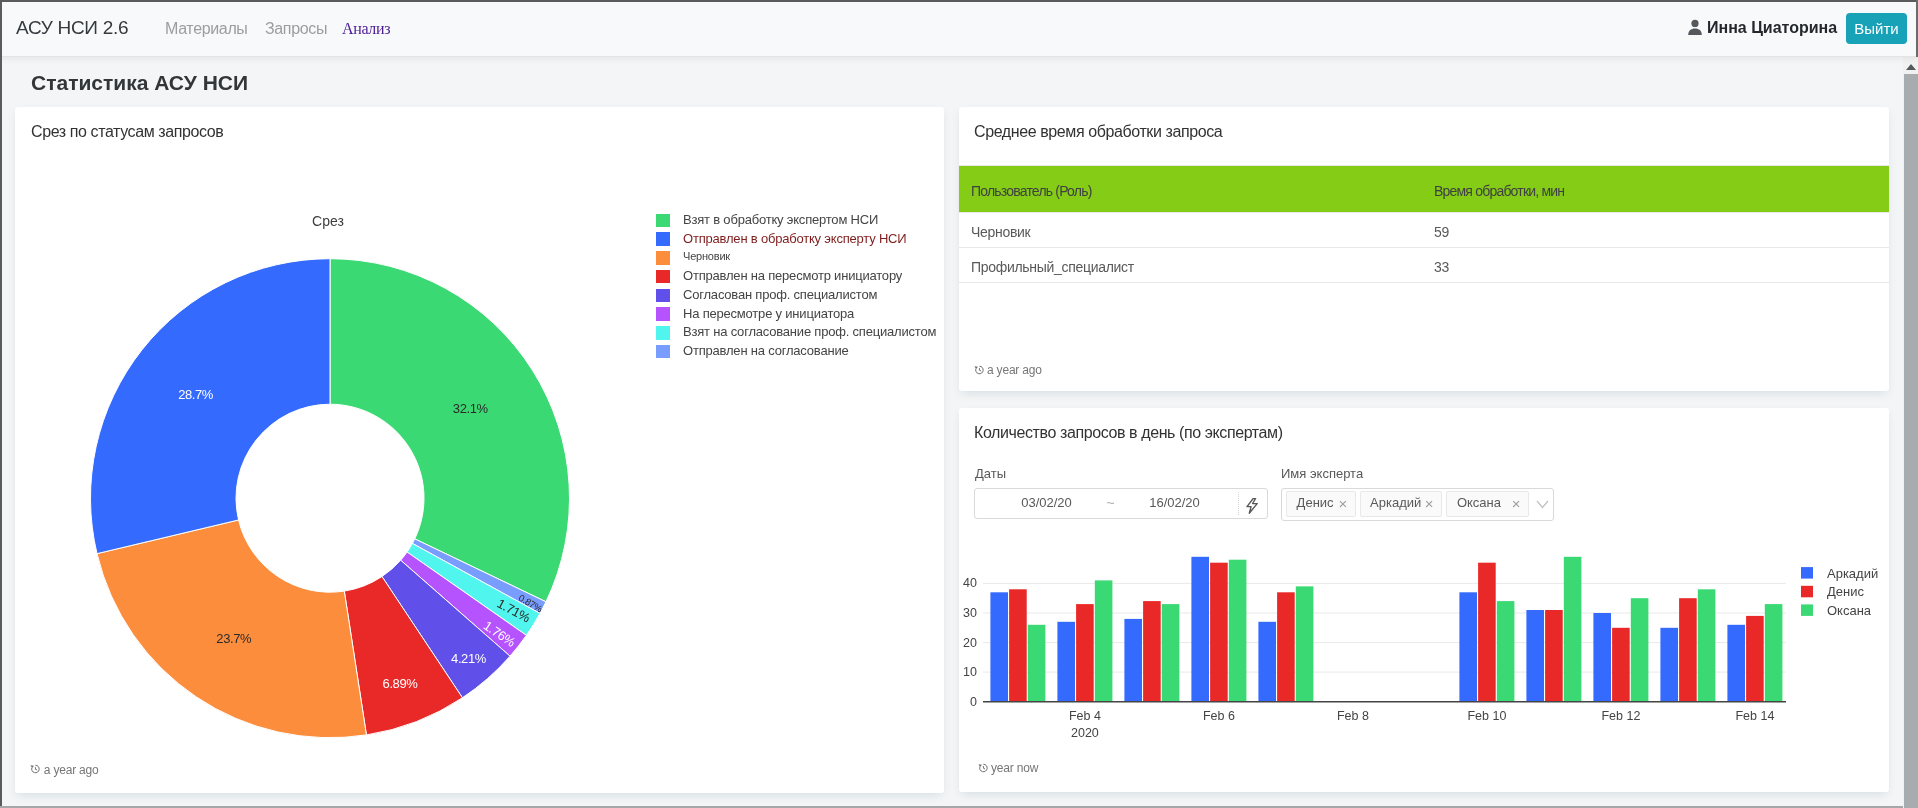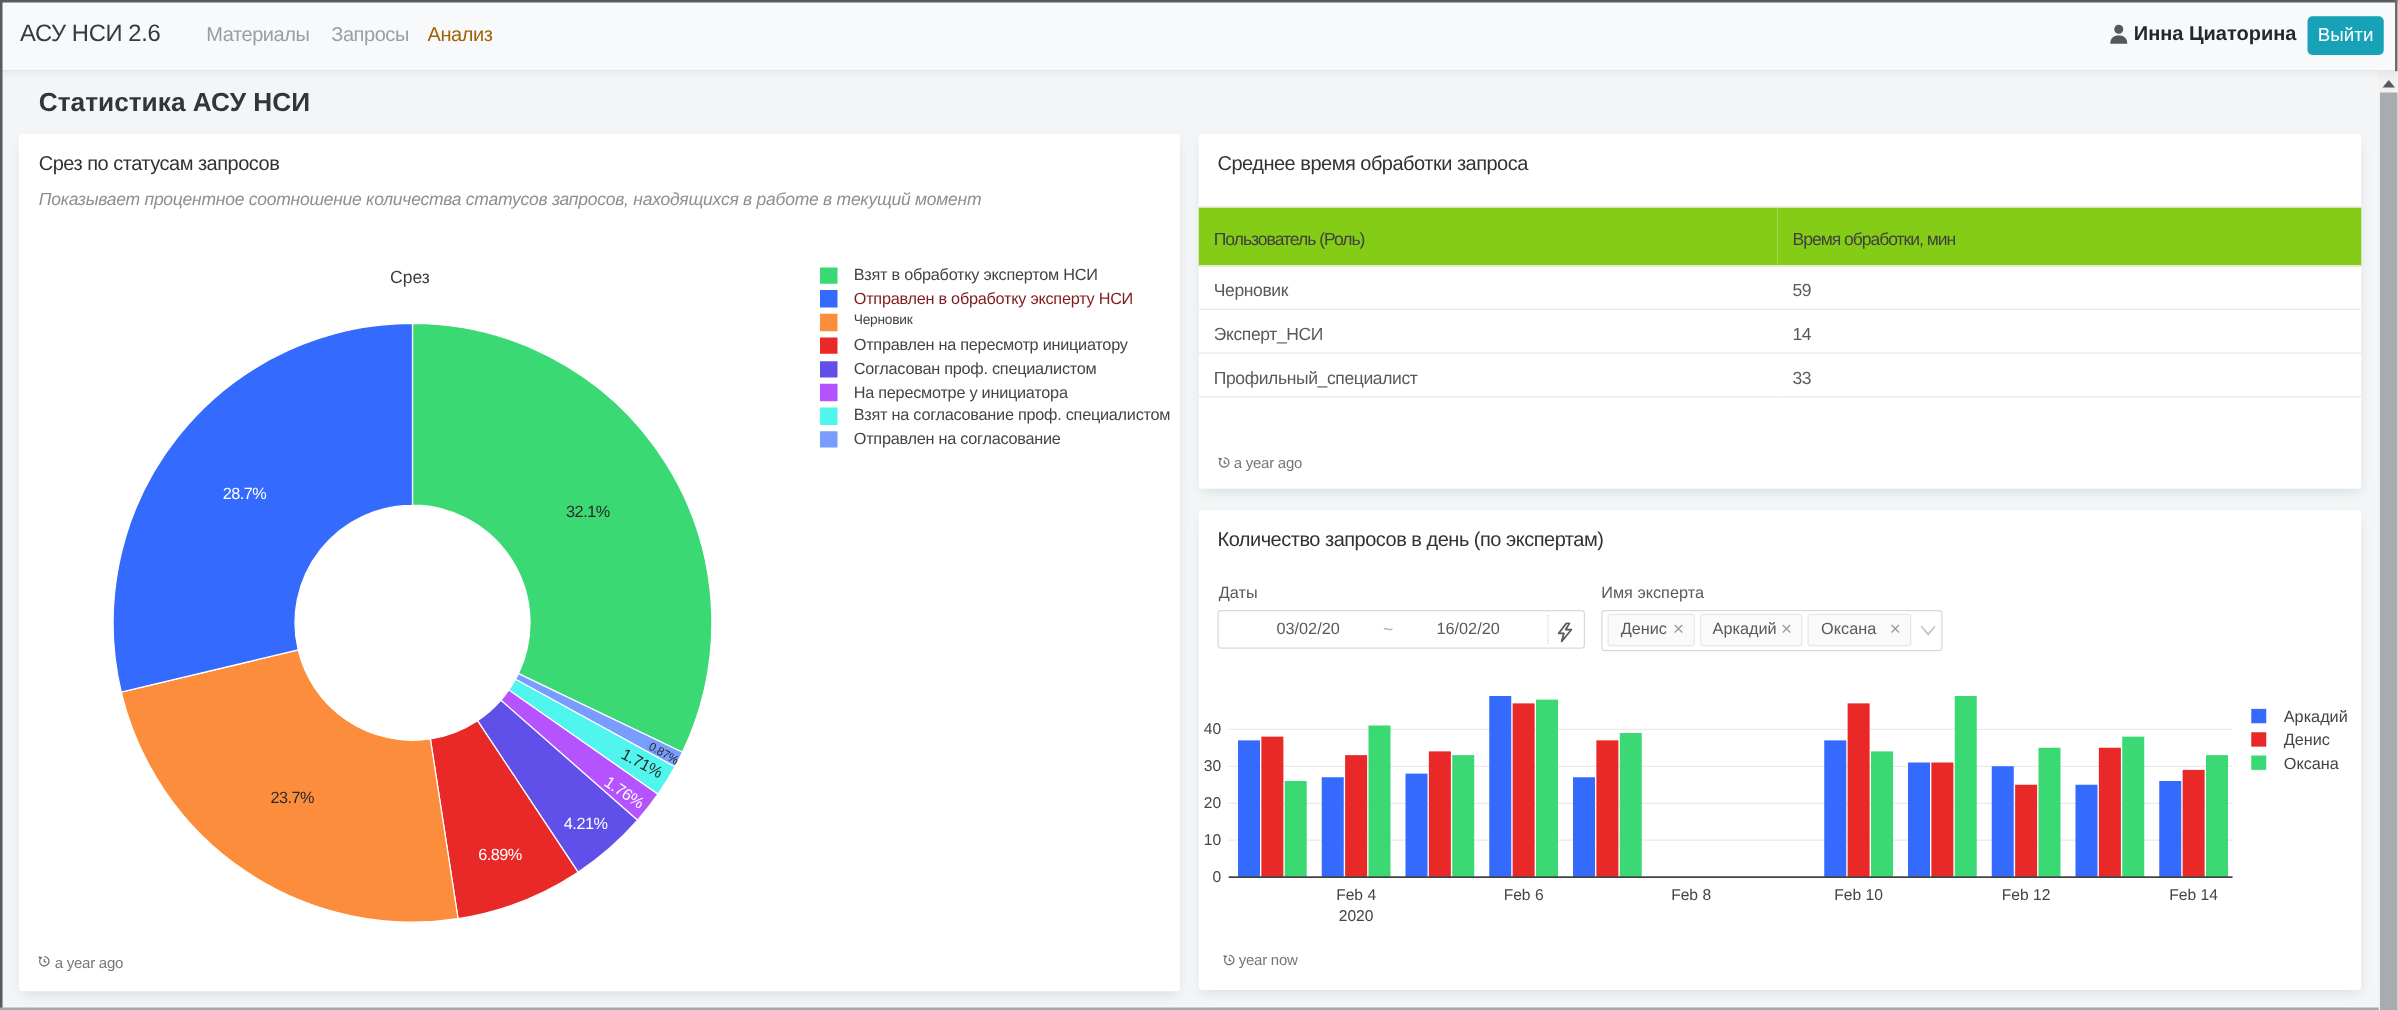--- a/index.html
+++ b/index.html
@@ -5,21 +5,21 @@
   * { margin:0; padding:0; box-sizing:border-box; }
   html,body { width:1918px; height:808px; overflow:hidden;
     font-family:"Liberation Sans", sans-serif; background:#f3f5f6; }
   .abs { position:absolute; }
   
   .navbar { position:absolute; left:0; top:0; width:1918px; height:57px;
     background:#f8f9fa; border-bottom:1px solid #e3e4e5;
     box-shadow:0 3px 5px rgba(0,0,0,0.05); z-index:5; }
   .brand { position:absolute; left:16px; top:17px; font-size:19px; letter-spacing:-0.3px; color:#353a3e; }
   .nlink { position:absolute; top:20px; font-size:16px; letter-spacing:-0.35px; color:#9b9da0; }
-  .nlink.active { color:#a16207; }
+  .nlink.active { color:#4c1d95;font-family:Liberation Serif, serif; }
   .uname { position:absolute; top:19px; font-size:16px; font-weight:bold; color:#24282c; }
   .btn-exit { position:absolute; left:1846px; top:13px; width:61px; height:31px;
     background:#17a2b8; border-radius:4px; color:#fff; font-size:15px;
     text-align:center; line-height:31px; }
   h1.pagetitle { position:absolute; left:31px; top:71px; font-size:21px;
     font-weight:bold; color:#323639; letter-spacing:0px; }
   
   .card { position:absolute; background:#fff; border-radius:3px;
     box-shadow:0 4px 9px -3px rgba(102,136,153,0.25);padding-left:43px; }
   .ctitle { position:absolute; font-size:16px; font-weight:500; letter-spacing:-0.4px; color:#323232; }
@@ -61,21 +61,20 @@
     <circle cx="8" cy="4.4" r="3.6" fill="#53585d"></circle>
     <path d="M1.2 16 C1.2 11.4 4 9.4 8 9.4 C12 9.4 14.8 11.4 14.8 16 Z" fill="#53585d"></path>
   </svg>
   <div class="uname" style="left:1707px;">Инна Циаторина</div>
   <div class="btn-exit">Выйти</div>
 </div>
 <h1 class="pagetitle">Статистика АСУ НСИ</h1>
 
 <div class="card" id="card-pie" style="left:15px; top:107px; width:929px; height:686px;">
   <div class="ctitle" style="left:16px; top:16px;">Срез по статусам запросов</div>
-  <div class="cdesc" style="left:16px; top:44px;">Показывает процентное соотношение количества статусов запросов, находящихся в работе в текущий момент</div>
   <svg class="abs" style="left:0; top:0;" width="929" height="686" viewBox="0 0 929 686">
       <g transform="translate(-15,-107)">
         <path d="M330.00,258.70 A239.5,239.5 0 0 1 545.94,601.80 L414.75,538.86 A94.0,94.0 0 0 0 330.00,404.20 Z" fill="#3BD973" stroke="#ffffff" stroke-width="1"></path>
         <path d="M545.94,601.80 A239.5,239.5 0 0 1 539.95,613.45 L412.40,543.43 A94.0,94.0 0 0 0 414.75,538.86 Z" fill="#799CFF" stroke="#ffffff" stroke-width="1"></path>
         <path d="M539.95,613.45 A239.5,239.5 0 0 1 526.37,635.31 L407.07,552.01 A94.0,94.0 0 0 0 412.40,543.43 Z" fill="#50F5ED" stroke="#ffffff" stroke-width="1"></path>
         <path d="M526.37,635.31 A239.5,239.5 0 0 1 510.03,656.15 L400.66,560.19 A94.0,94.0 0 0 0 407.07,552.01 Z" fill="#B554FF" stroke="#ffffff" stroke-width="1"></path>
         <path d="M510.03,656.15 A239.5,239.5 0 0 1 462.44,697.75 L381.98,576.52 A94.0,94.0 0 0 0 400.66,560.19 Z" fill="#604FE9" stroke="#ffffff" stroke-width="1"></path>
         <path d="M462.44,697.75 A239.5,239.5 0 0 1 366.45,734.91 L344.30,591.11 A94.0,94.0 0 0 0 381.98,576.52 Z" fill="#E92828" stroke="#ffffff" stroke-width="1"></path>
         <path d="M366.45,734.91 A239.5,239.5 0 0 1 97.00,553.63 L238.55,519.96 A94.0,94.0 0 0 0 344.30,591.11 Z" fill="#FB8D3D" stroke="#ffffff" stroke-width="1"></path>
         <path d="M97.00,553.63 A239.5,239.5 0 0 1 330.00,258.70 L330.00,404.20 A94.0,94.0 0 0 0 238.55,519.96 Z" fill="#356AFF" stroke="#ffffff" stroke-width="1"></path>
@@ -122,24 +121,20 @@
         <col>
       </colgroup>
 <tbody>
         <tr>
           <th>Пользователь (Роль)</th>
           <th>Время обработки, мин</th>
         </tr>
 <tr>
           <td>Черновик</td>
           <td>59</td>
-        </tr>
-<tr>
-          <td>Эксперт_НСИ</td>
-          <td>14</td>
         </tr>
 <tr>
           <td>Профильный_специалист</td>
           <td>33</td>
         </tr>
 </tbody>
     </table>
   <div class="ago" style="left:28px; top:256px;">a year ago</div>
   <svg class="abs" style="left:15.3px; top:257.9px;" width="10" height="10" viewBox="0 0 24 24">
 <path d="M13 3 a9 9 0 1 1 -8.4 5.8" fill="none" stroke="#6f6f6f" stroke-width="2.4"></path>

